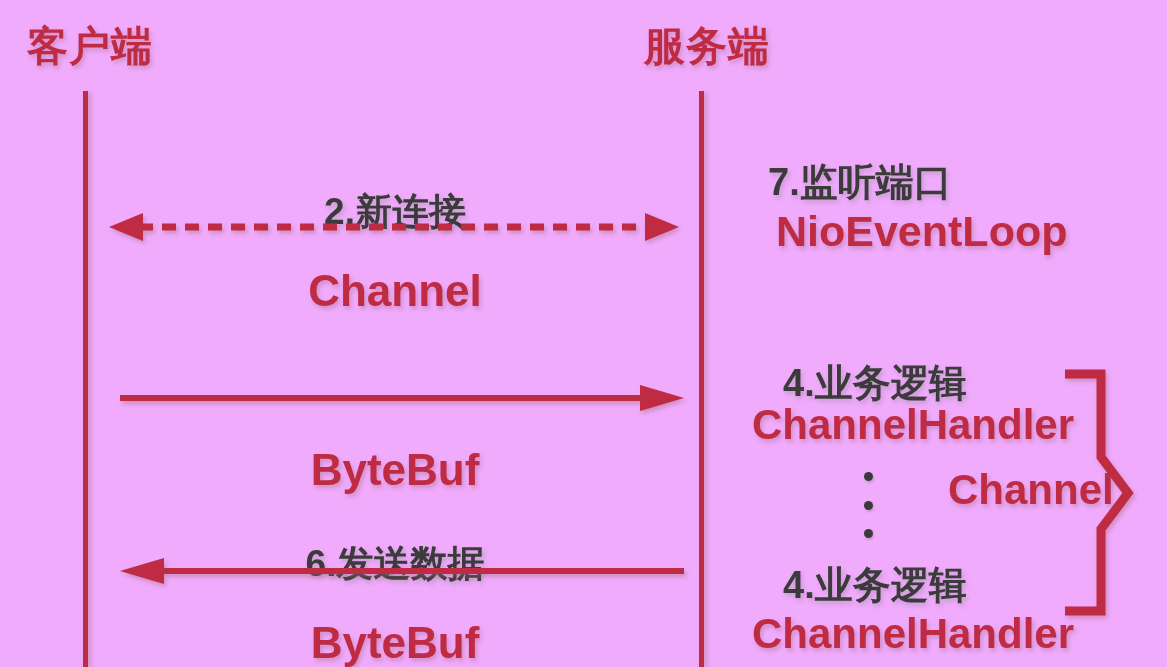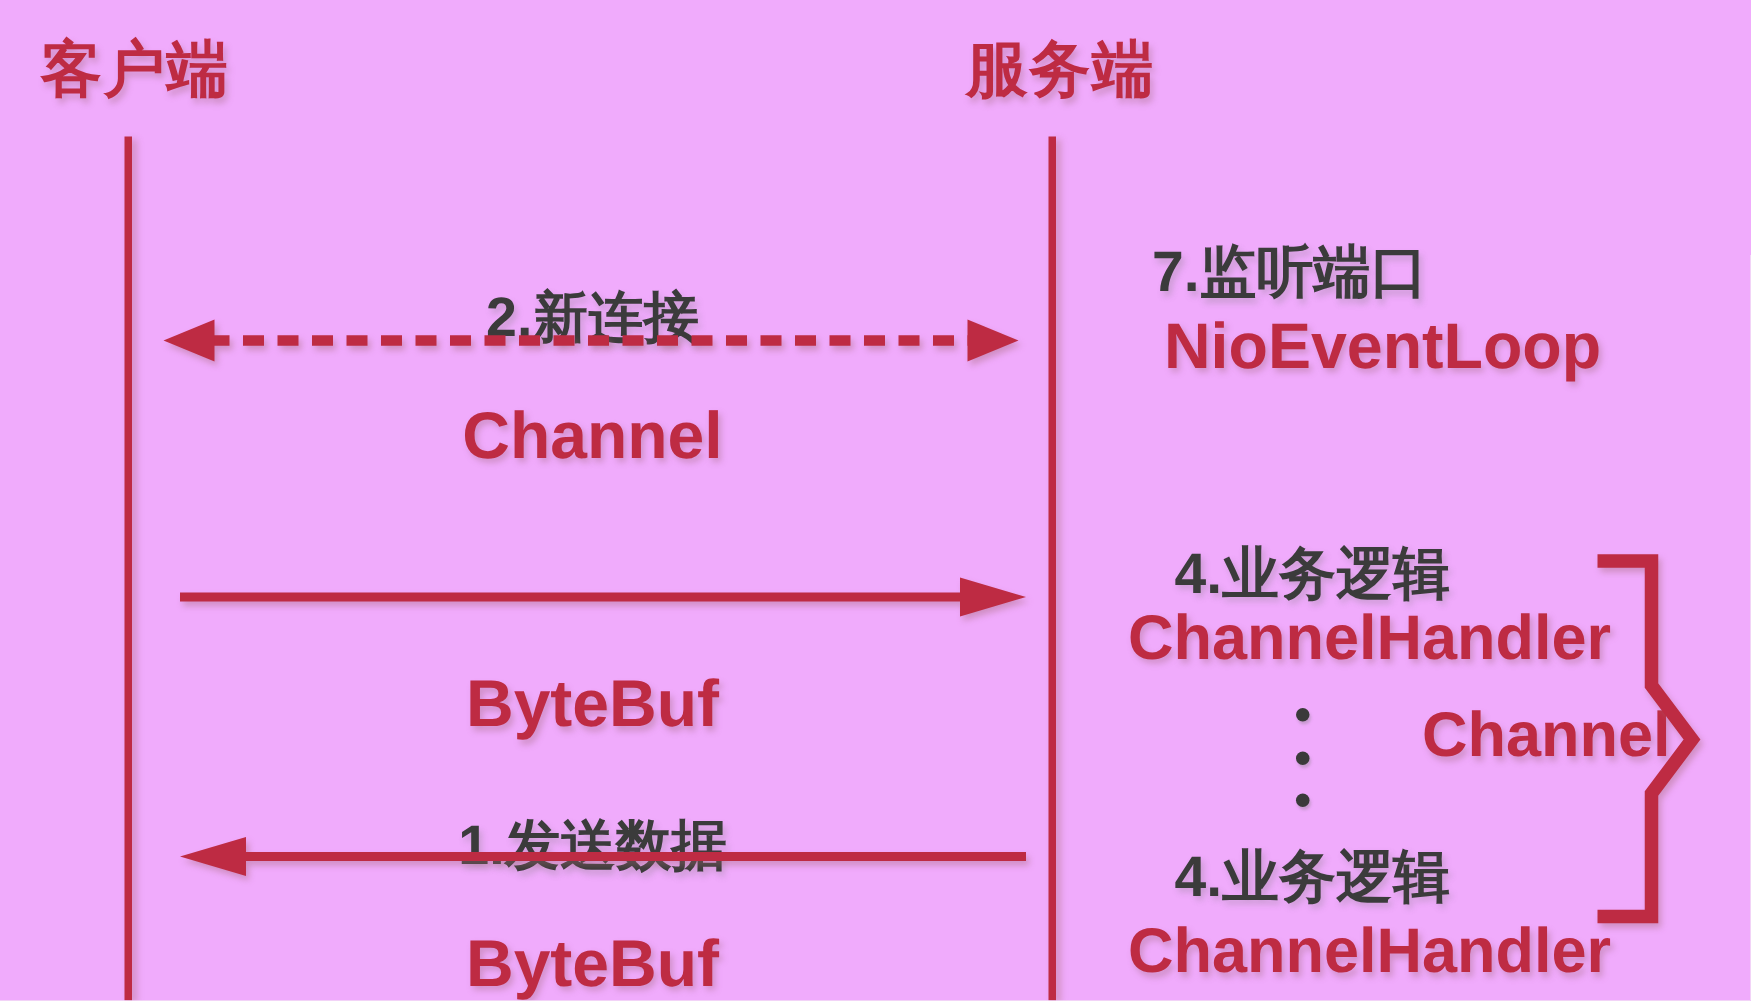--- a/index.html
+++ b/index.html
@@ -79,21 +79,21 @@
     <polygon points="574,18 540,4 540,32" fill="#BE2B43"></polygon>
   </svg>
   <div class="abs mid m1-artifact artifact-label red">Channel</div>
 
   <svg id="arrow-recv" class="arrow-svg" width="580" height="32" viewBox="0 0 580 32">
     <line x1="8" y1="16" x2="532" y2="16" stroke="#BE2B43" stroke-width="6"></line>
     <polygon points="572,16 528,3 528,29" fill="#BE2B43"></polygon>
   </svg>
   <div class="abs mid m2-artifact artifact-label red">ByteBuf</div>
 
-  <div class="abs mid m3-step step-label dark">1.发送数据</div>
+  <div class="abs mid m3-step step-label dark">6.发送数据</div>
   <svg id="arrow-send" class="arrow-svg" width="580" height="32" viewBox="0 0 580 32">
     <line x1="48" y1="16" x2="572" y2="16" stroke="#BE2B43" stroke-width="6"></line>
     <polygon points="8,16 52,3 52,29" fill="#BE2B43"></polygon>
   </svg>
   <div class="abs mid m3-artifact artifact-label red">ByteBuf</div>
 
   <div class="abs listen-step dark">7.监听端口</div>
   <div class="abs listen-comp red">NioEventLoop</div>
 
   <div class="abs biz1-step dark">4.业务逻辑</div>

